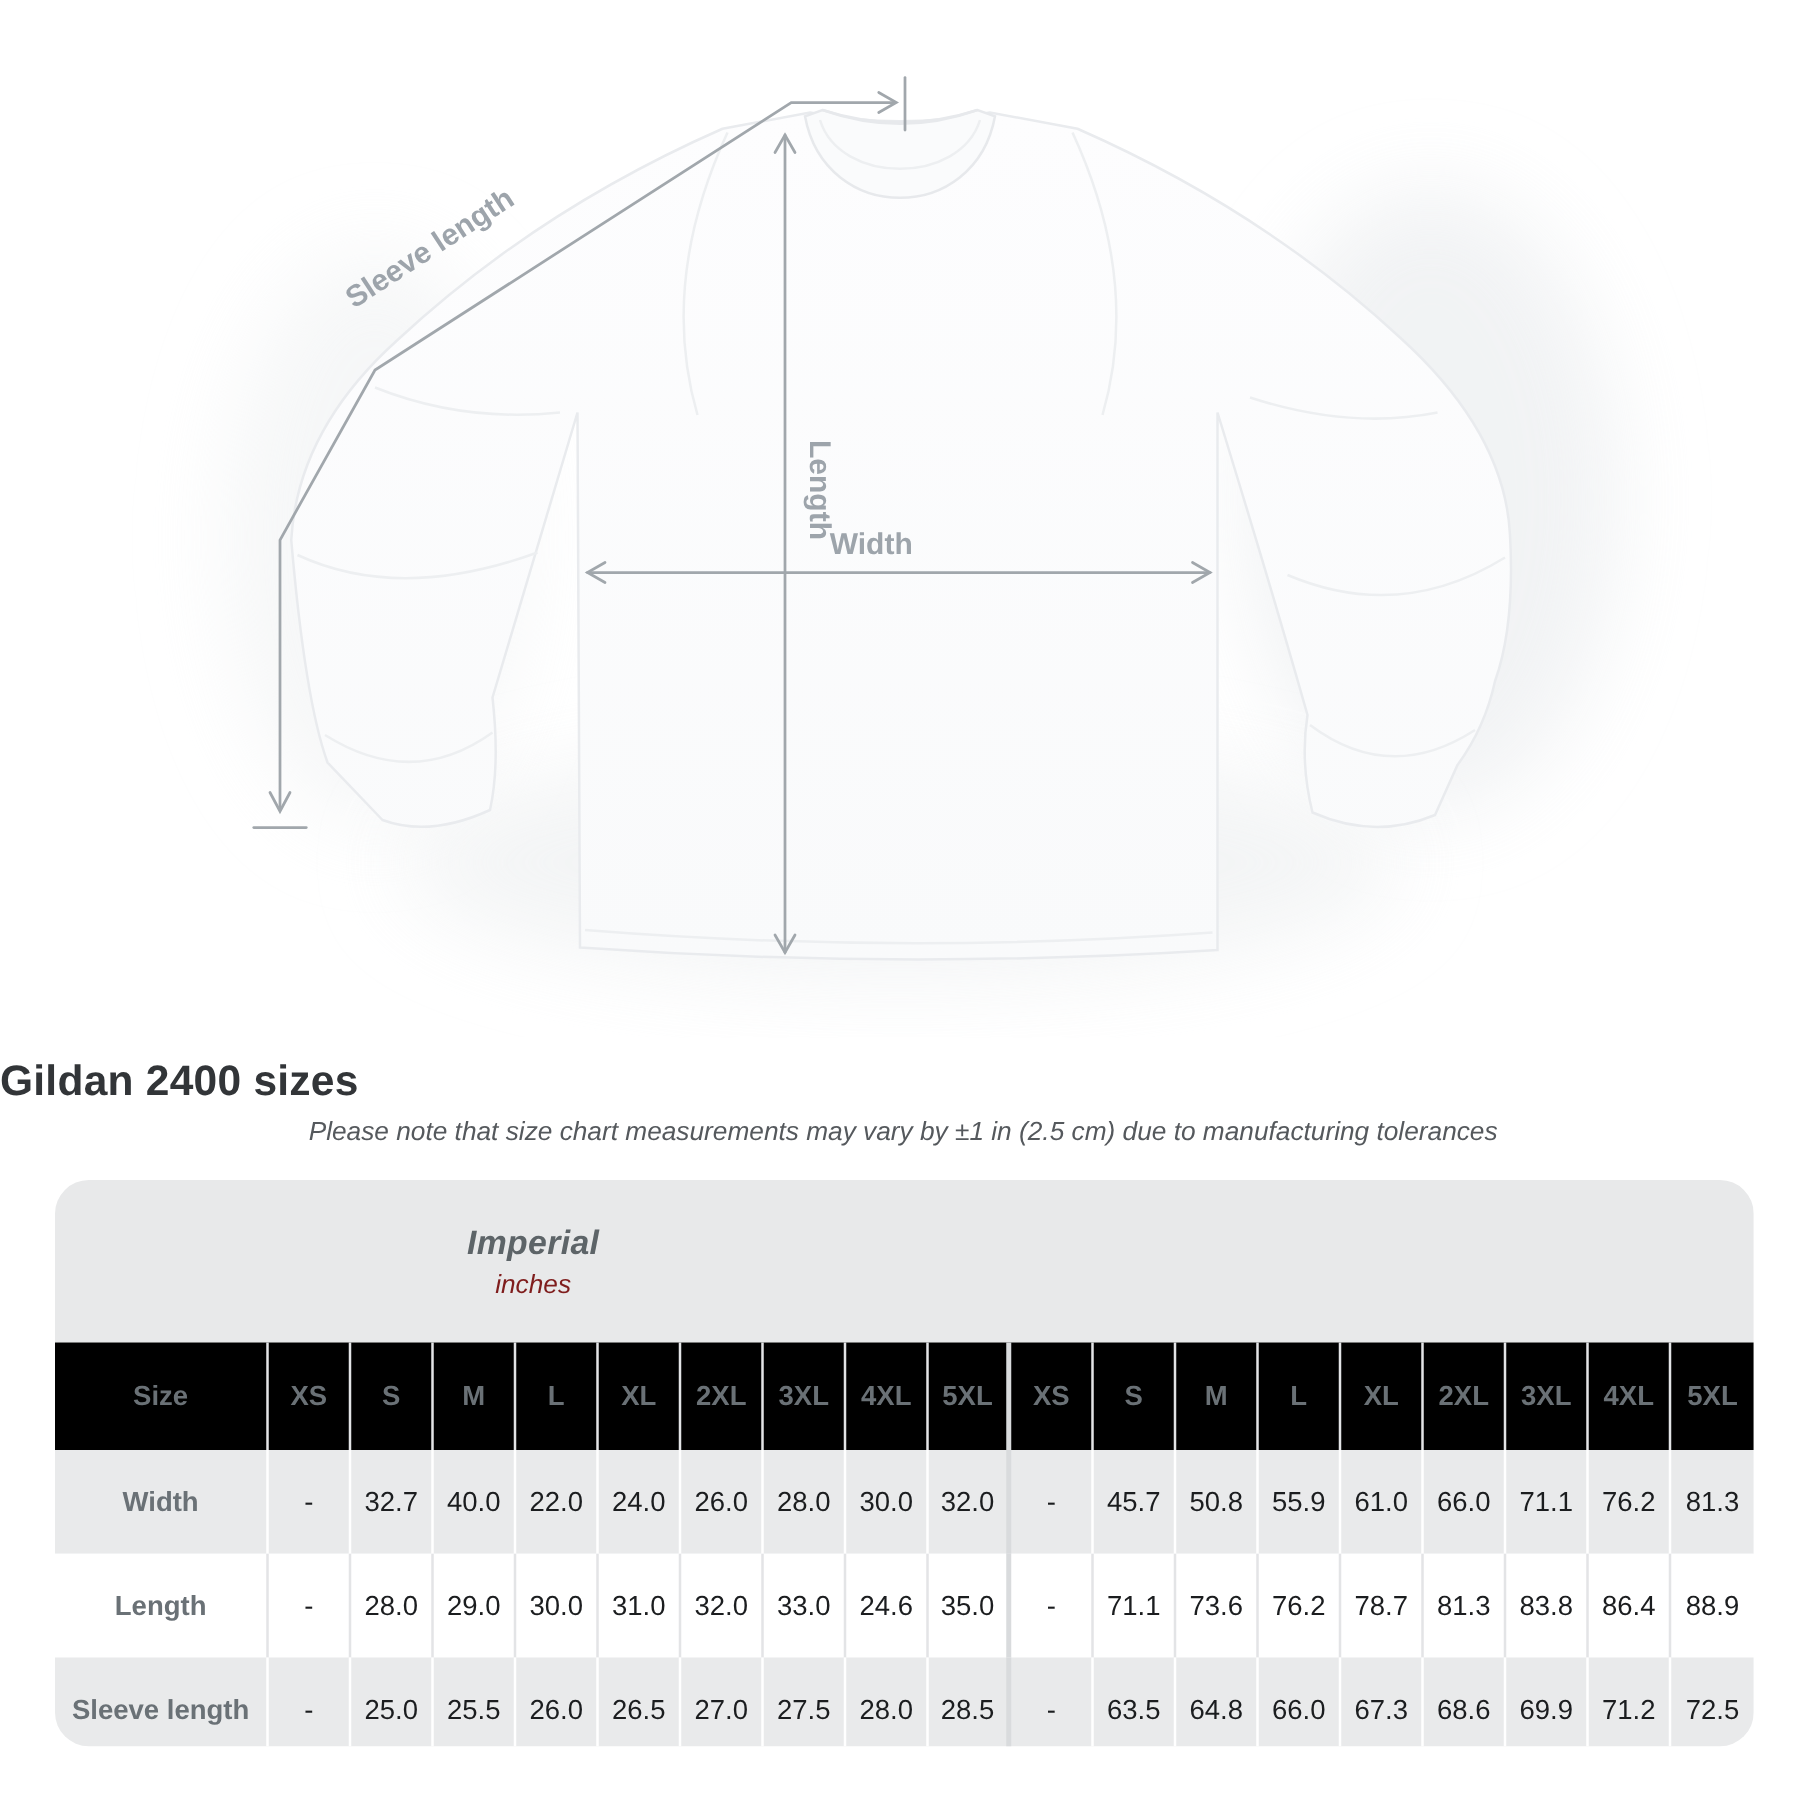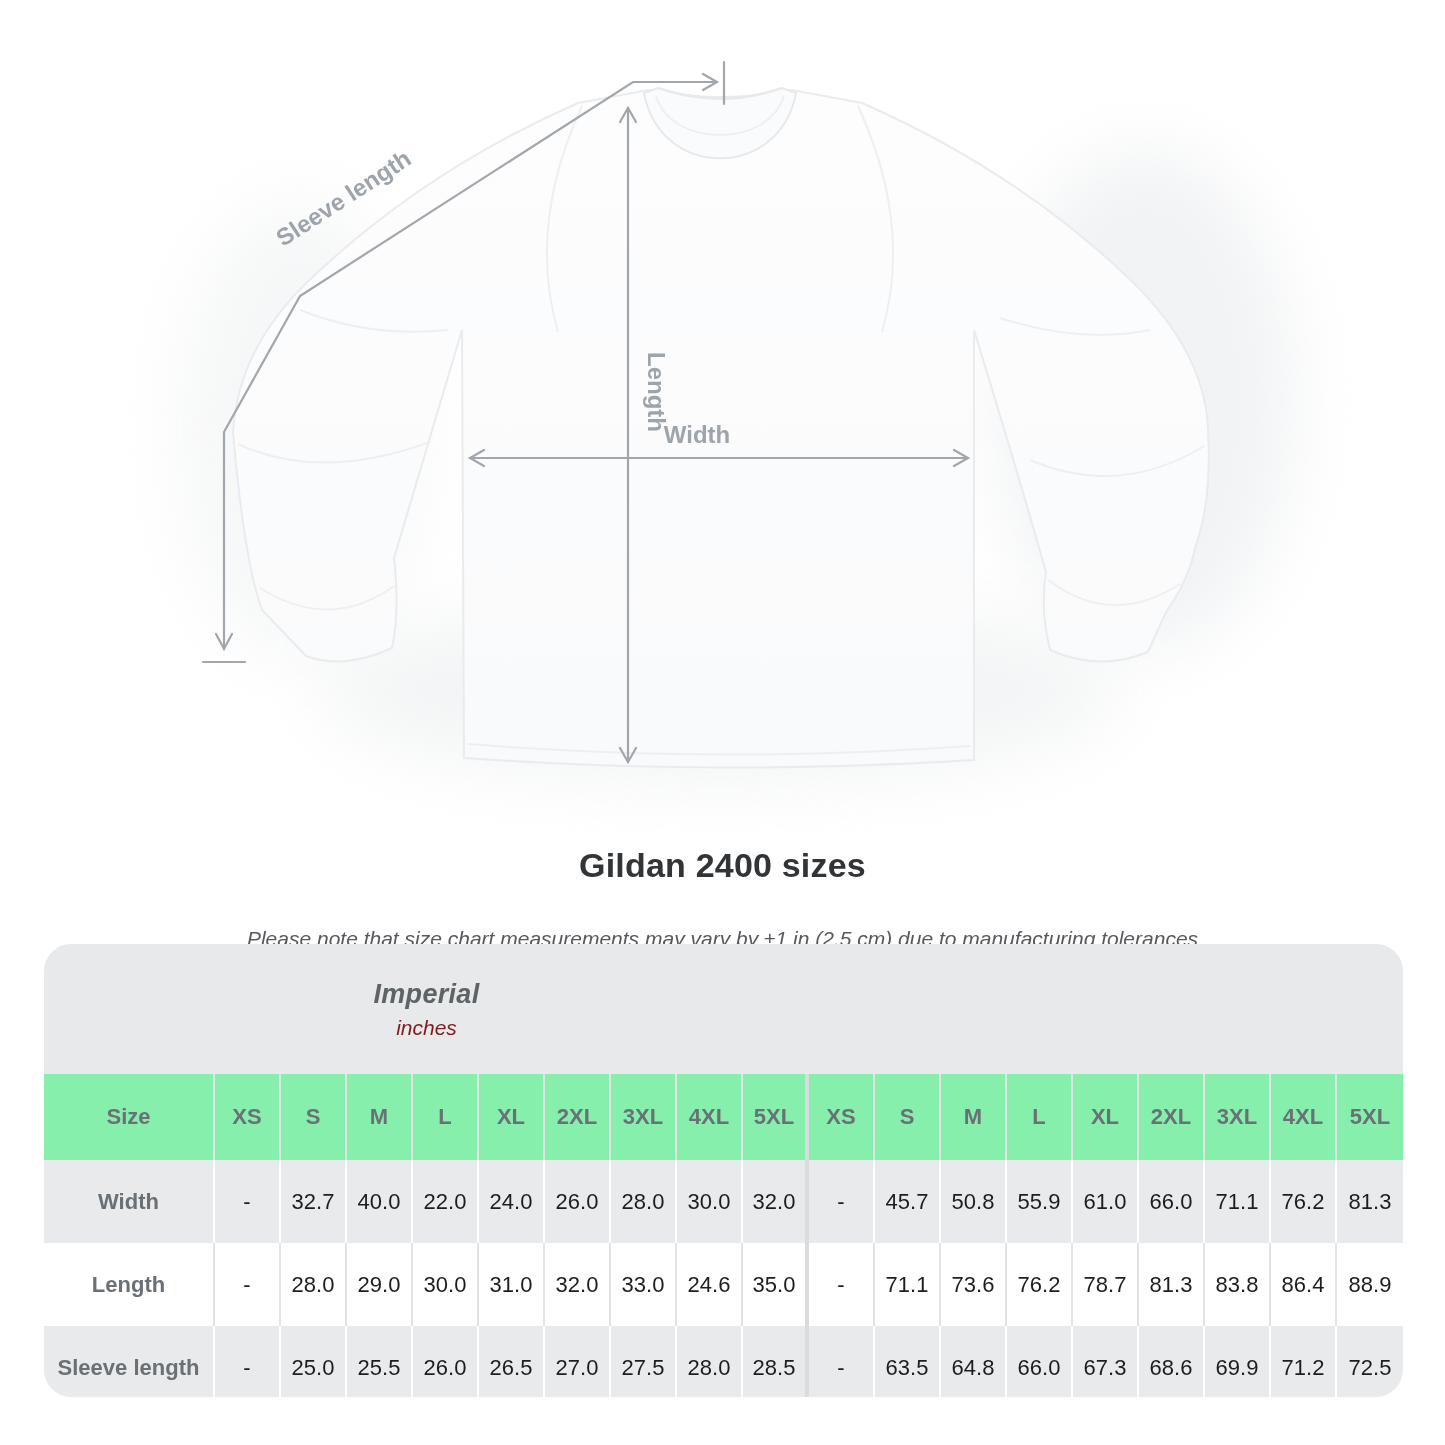--- a/index.html
+++ b/index.html
@@ -4,42 +4,42 @@
 <style>
   html,body{margin:0;padding:0;}
   body{
     width:1445px;height:1445px;background:#ffffff;overflow:hidden;position:relative;
     font-family:"Liberation Sans", sans-serif;
   }
   
   .diagram-wrap{position:absolute;left:0;top:0;width:1445px;height:830px;}
   
   .title{
-    position:absolute;left:0;top:846px;width:1445px;text-align:center;
+    position:absolute;left:0;top:846px;width:1445px;text-align:left;
     font-size:34px;font-weight:bold;color:#323538;letter-spacing:.2px;
   }
   .subtitle{
     position:absolute;left:0;top:894px;width:1445px;text-align:center;
-    font-size:21px;font-style:italic;color:#55595d;margin-top:33px;
+    font-size:21px;font-style:italic;color:#55595d;
   }
   
   .sizetable{
     position:absolute;left:44px;top:944px;width:1359px;height:453px;
     border-radius:27px;overflow:hidden;background:#ffffff;
   }
   .band{
     display:flex;height:130px;background:#e8e9ea;
   }
   .band-sec{flex:0 0 auto;display:flex;flex-direction:column;align-items:center;justify-content:center;gap:6px;}
   .band-sec.imperial{width:765px;}
   .band-sec.metric{width:594px;}
   .band-name{font-size:27px;font-weight:bold;font-style:italic;color:#5d6468;letter-spacing:.3px;}
   .band-unit{font-size:21px;font-style:italic;color:#7f1d1d;}
   .trow{display:grid;grid-template-columns:171px repeat(18,66px);}
-  .trow.sizes{height:86px;background:#86efac;}
+  .trow.sizes{height:86px;background:#000000;}
   .trow.vals{height:83px;}
   .trow.gray{background:#e9eaeb;}
   .trow.white{background:#ffffff;}
   .cell{display:flex;align-items:center;justify-content:center;font-size:22px;color:#1b1d1f;}
   .trow.white .cell, .trow.sizes .cell{border-right:2px solid #e3e4e6;}
   .trow.gray .cell{border-right:2px solid #ffffff;}
   .cell.sect-end{border-right:4px solid #d9dbdd !important;}
   .cell.last{border-right:none !important;}
   .cell.head, .cell.rowlabel{font-weight:bold;color:#6a7176;}
 </style>

